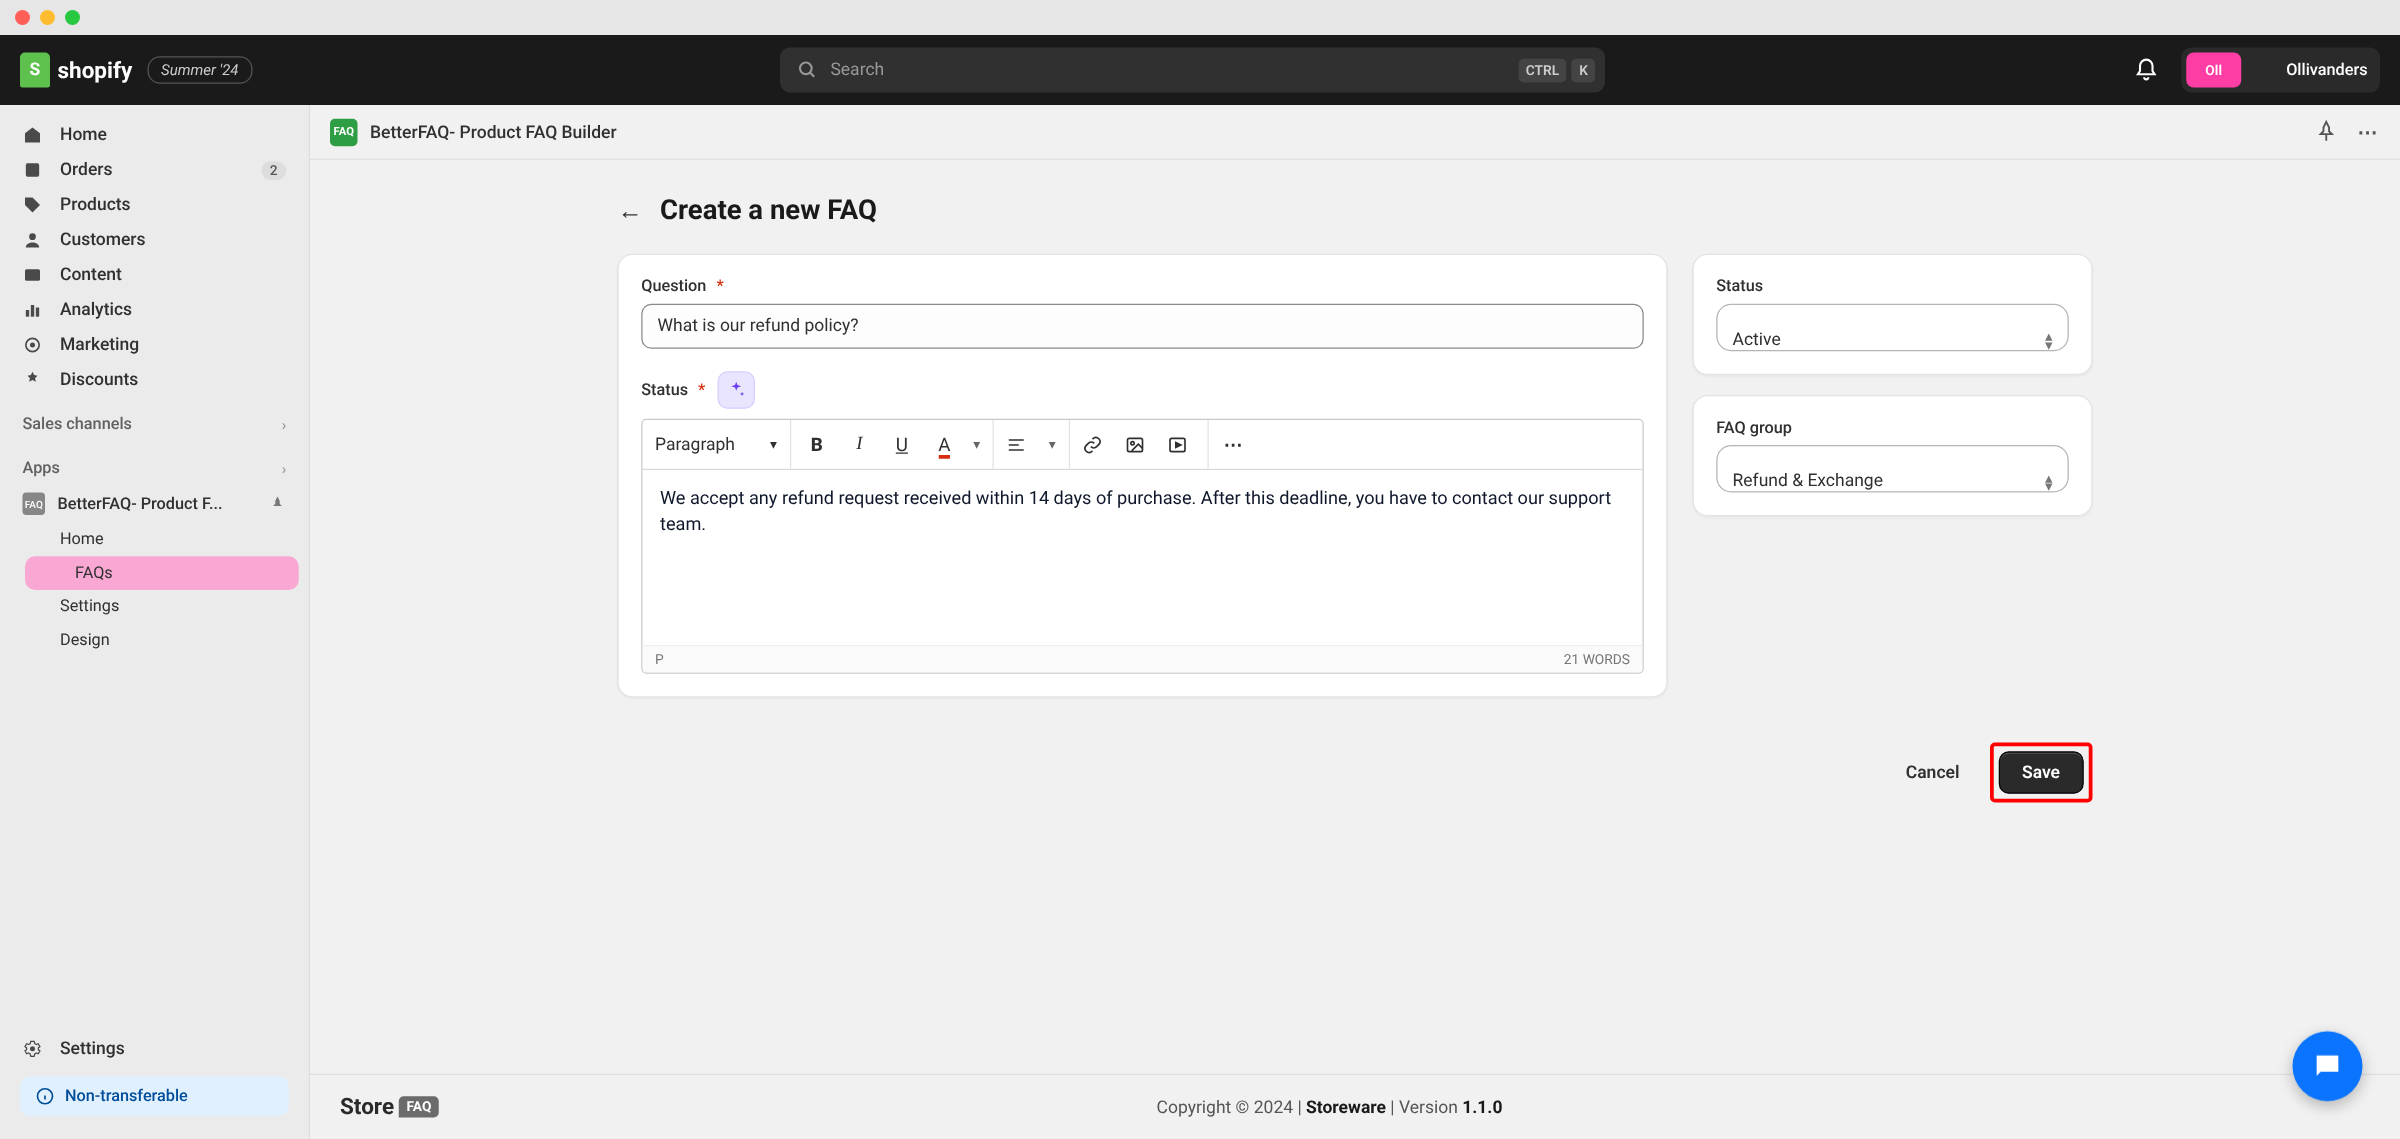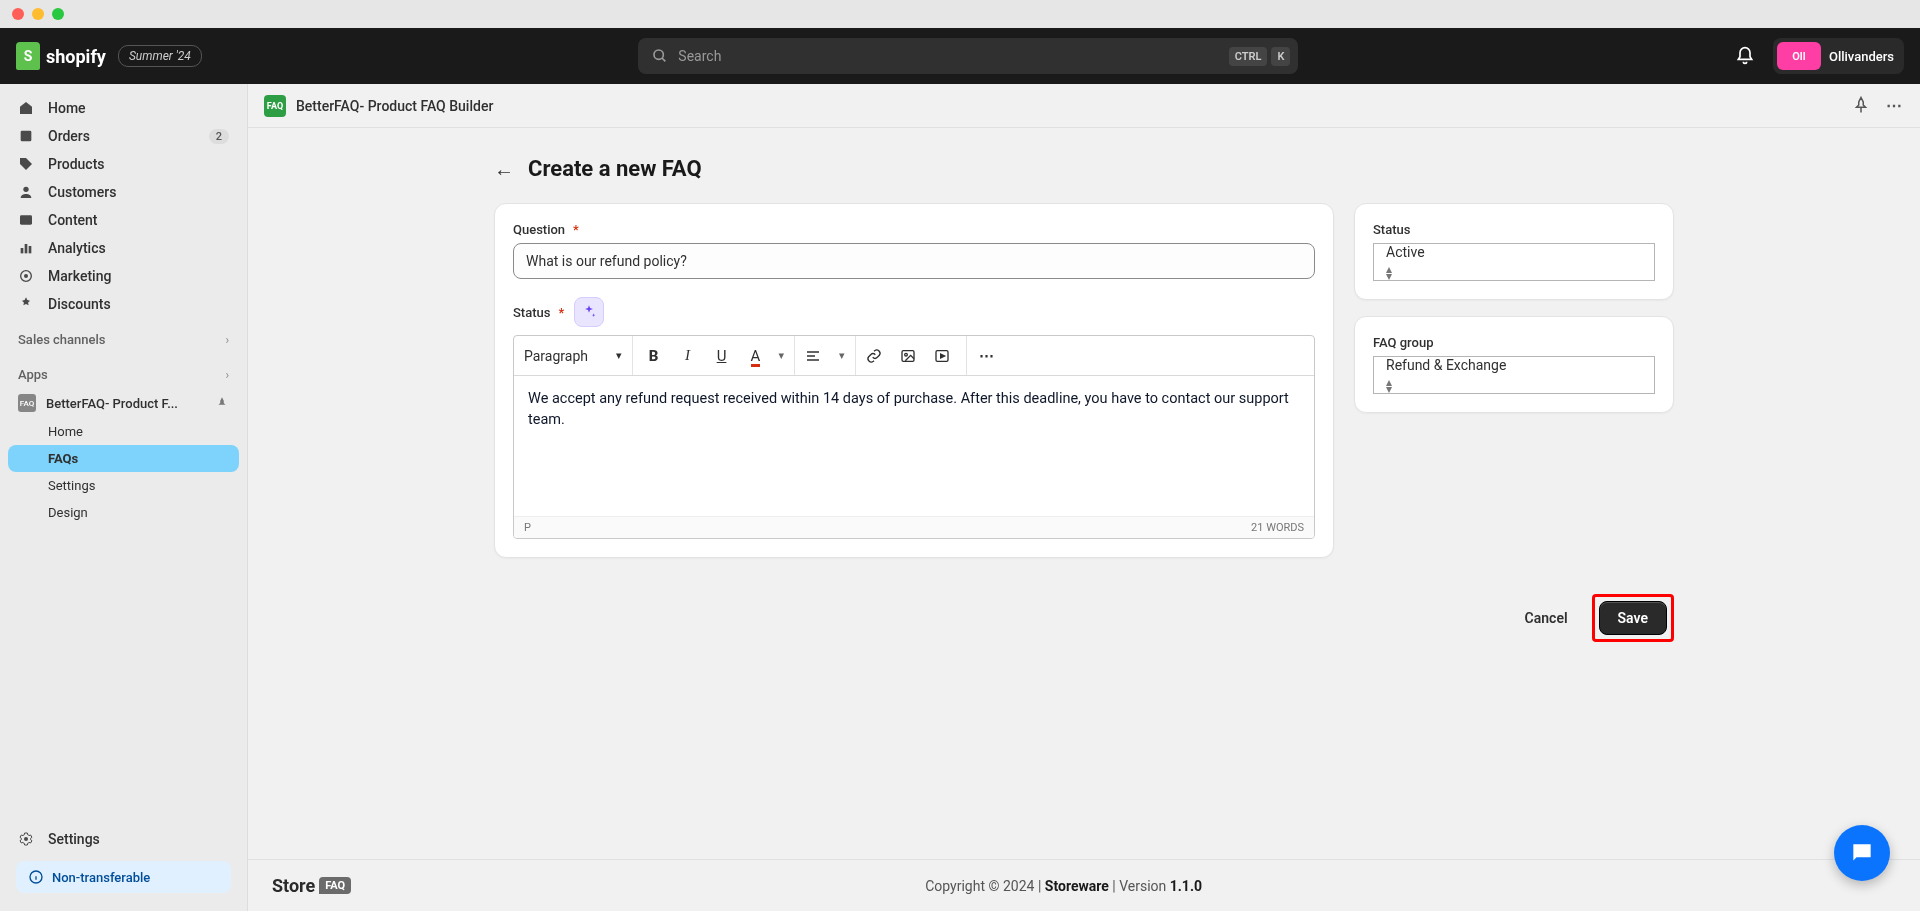--- a/index.html
+++ b/index.html
@@ -21,37 +21,37 @@
 .search-wrap { flex: 1; display: flex; justify-content: center; }
 .search-box { width: 660px; height: 36px; background: #303030; border-radius: 8px; display: flex; align-items: center; padding: 0 8px 0 14px; color: #999; }
 .search-box .mag { margin-right: 10px; color:#999; }
 .search-box .placeholder { flex: 1; font-size: 14px; }
 .kbd-group { display: flex; gap: 4px; }
 .kbd { background: #444; color: #ccc; font-size: 11px; padding: 3px 6px; border-radius: 4px; font-weight:600;}
 .top-right { display: flex; align-items: center; gap: 18px; }
 .bell-icon { color: #fff; font-size: 18px; }
 .user-chip { display: flex; align-items: center; gap: 8px; background: #2a2a2a; padding: 4px 10px 4px 4px; border-radius: 8px; }
 .avatar { width: 44px; height: 28px; background: #ff3ea5; border-radius: 6px; display: flex; align-items: center; justify-content: center; color: #fff; font-size: 11px; font-weight: 600; }
-.username { color: #fff; font-size: 13px; font-weight: 500; }
+.username { color: #fff; font-size: 13px; font-weight: 500; margin-left: 28px; }
 
 
 .main-area { display: flex; height: calc(911px - 28px - 56px); }
 
 
 .sidebar { width: 248px; background: #ebebeb; display: flex; flex-direction: column; padding: 10px 8px; border-right: 1px solid #ddd; }
 .nav-item { display: flex; align-items: center; gap: 12px; padding: 6px 10px; border-radius: 8px; color: #303030; font-size: 14px; font-weight: 500; cursor: pointer; }
 .nav-item .icn { width: 18px; text-align: center; color: #4a4a4a; }
 .nav-item .badge { margin-left: auto; background: #ddd; color: #555; font-size: 11px; padding: 1px 7px; border-radius: 8px; }
 .section-label { display: flex; align-items: center; justify-content: space-between; padding: 14px 10px 6px; color: #616161; font-size: 13px; font-weight: 500; }
 .section-label .chev { color: #999; font-size: 12px; }
 .app-row { display: flex; align-items: center; gap: 10px; padding: 6px 10px; color: #303030; font-size: 13px; font-weight: 500; }
 .app-row .app-icn { width: 18px; height: 18px; background: #868686; border-radius: 3px; display:flex;align-items:center;justify-content:center;color:#fff;font-size:8px;}
 .app-row .pin { margin-left: auto; color: #777; }
 .sub-item { padding: 6px 10px 6px 40px; font-size: 13px; color: #303030; border-radius: 8px; cursor:pointer;}
-.sub-item.active { background: #7dd3fc; font-weight: 700; }
+.sub-item.active { background: #f9a8d4; font-weight: 400; margin-left: 12px; }
 .tree-line { position: relative; }
 .sidebar-bottom { margin-top: auto; }
 .non-transfer { margin: 8px; padding: 8px 12px; background: #e0f0ff; border-radius: 8px; color: #004d99; font-size: 13px; font-weight: 500; display: flex; align-items: center; gap: 8px; }
 
 
 .content { flex: 1; background: #f1f1f1; display: flex; flex-direction: column; overflow: hidden; }
 .content-header { height: 44px; background: #f1f1f1; border-bottom: 1px solid #e0e0e0; display: flex; align-items: center; padding: 0 16px; gap: 10px; }
 .app-badge { width: 22px; height: 22px; background: #2e9e44; border-radius: 4px; display:flex; align-items:center; justify-content:center; color:#fff; font-size:9px; font-weight:700;}
 .content-header .title { font-size: 14px; color: #303030; font-weight: 500; }
 .content-header .right-icons { margin-left: auto; display: flex; gap: 16px; color: #555; cursor:pointer;}
@@ -79,21 +79,21 @@
 .tb-para { font-size: 14px; color: #303030; display:flex; align-items:center; gap:28px; cursor:pointer;}
 .tb-btn { width: 22px; text-align: center; font-size: 15px; color: #303030; cursor: pointer; }
 .tb-btn.bold { font-weight: 800; }
 .tb-btn.italic { font-style: italic; font-family: serif; }
 .tb-btn.underline { text-decoration: underline; }
 .color-a { position: relative; display:inline-block; }
 .color-a::after { content:''; position:absolute; left:0; right:0; bottom:-2px; height:3px; background:#d72c0d; }
 .editor-body { padding: 12px 14px; min-height: 140px; font-size: 14.5px; color: #0f172a; line-height: 1.45; }
 .editor-footer { display: flex; justify-content: space-between; padding: 4px 10px; font-size: 11px; color: #777; border-top: 1px solid #eee; background:#fafafa;}
 
-.select-box { width: 100%; height: 38px; border: 1px solid #b5b5b5; border-radius: 0; padding: 0 12px; display: flex; align-items: flex-start; justify-content: space-between; font-size: 14px; color: #303030; cursor:pointer; background:#fff;flex-direction:column;}
+.select-box { width: 100%; height: 38px; border: 1px solid #b5b5b5; border-radius: 12px; padding: 0 12px; display: flex; align-items: flex-end; justify-content: space-between; font-size: 14px; color: #303030; cursor:pointer; background:#fff;}
 .updown { color: #777; font-size: 12px; line-height: 0.6; display:flex; flex-direction:column;}
 
 .actions-row { display: flex; justify-content: flex-end; gap: 12px; margin-top: 36px; align-items: center; }
 .btn-cancel { background: transparent; border: none; font-size: 14px; font-weight: 600; color: #303030; cursor: pointer; padding: 8px 12px;}
 .save-highlight { border: 3px solid #ff0000; padding: 4px; border-radius: 4px; }
 .btn-save { background: #2a2a2a; color: #fff; border: 1px solid #000; border-radius: 8px; padding: 8px 18px; font-size: 14px; font-weight: 600; cursor: pointer; box-shadow: inset 0 1px 0 rgba(255,255,255,0.2);}
 
 .footer-bar { height: 52px; border-top: 1px solid #e0e0e0; display: flex; align-items: center; padding: 0 24px; background: #f1f1f1; font-size: 14px; color: #303030; }
 .store-logo { font-weight: 700; font-size: 18px; color: #2a2a2a; display:flex; align-items:center; gap:4px;}
 .store-logo .faq-bubble { background:#6b6b6b; color:#fff; font-size:11px; padding:2px 6px; border-radius:4px 4px 4px 0; font-weight:700;}

